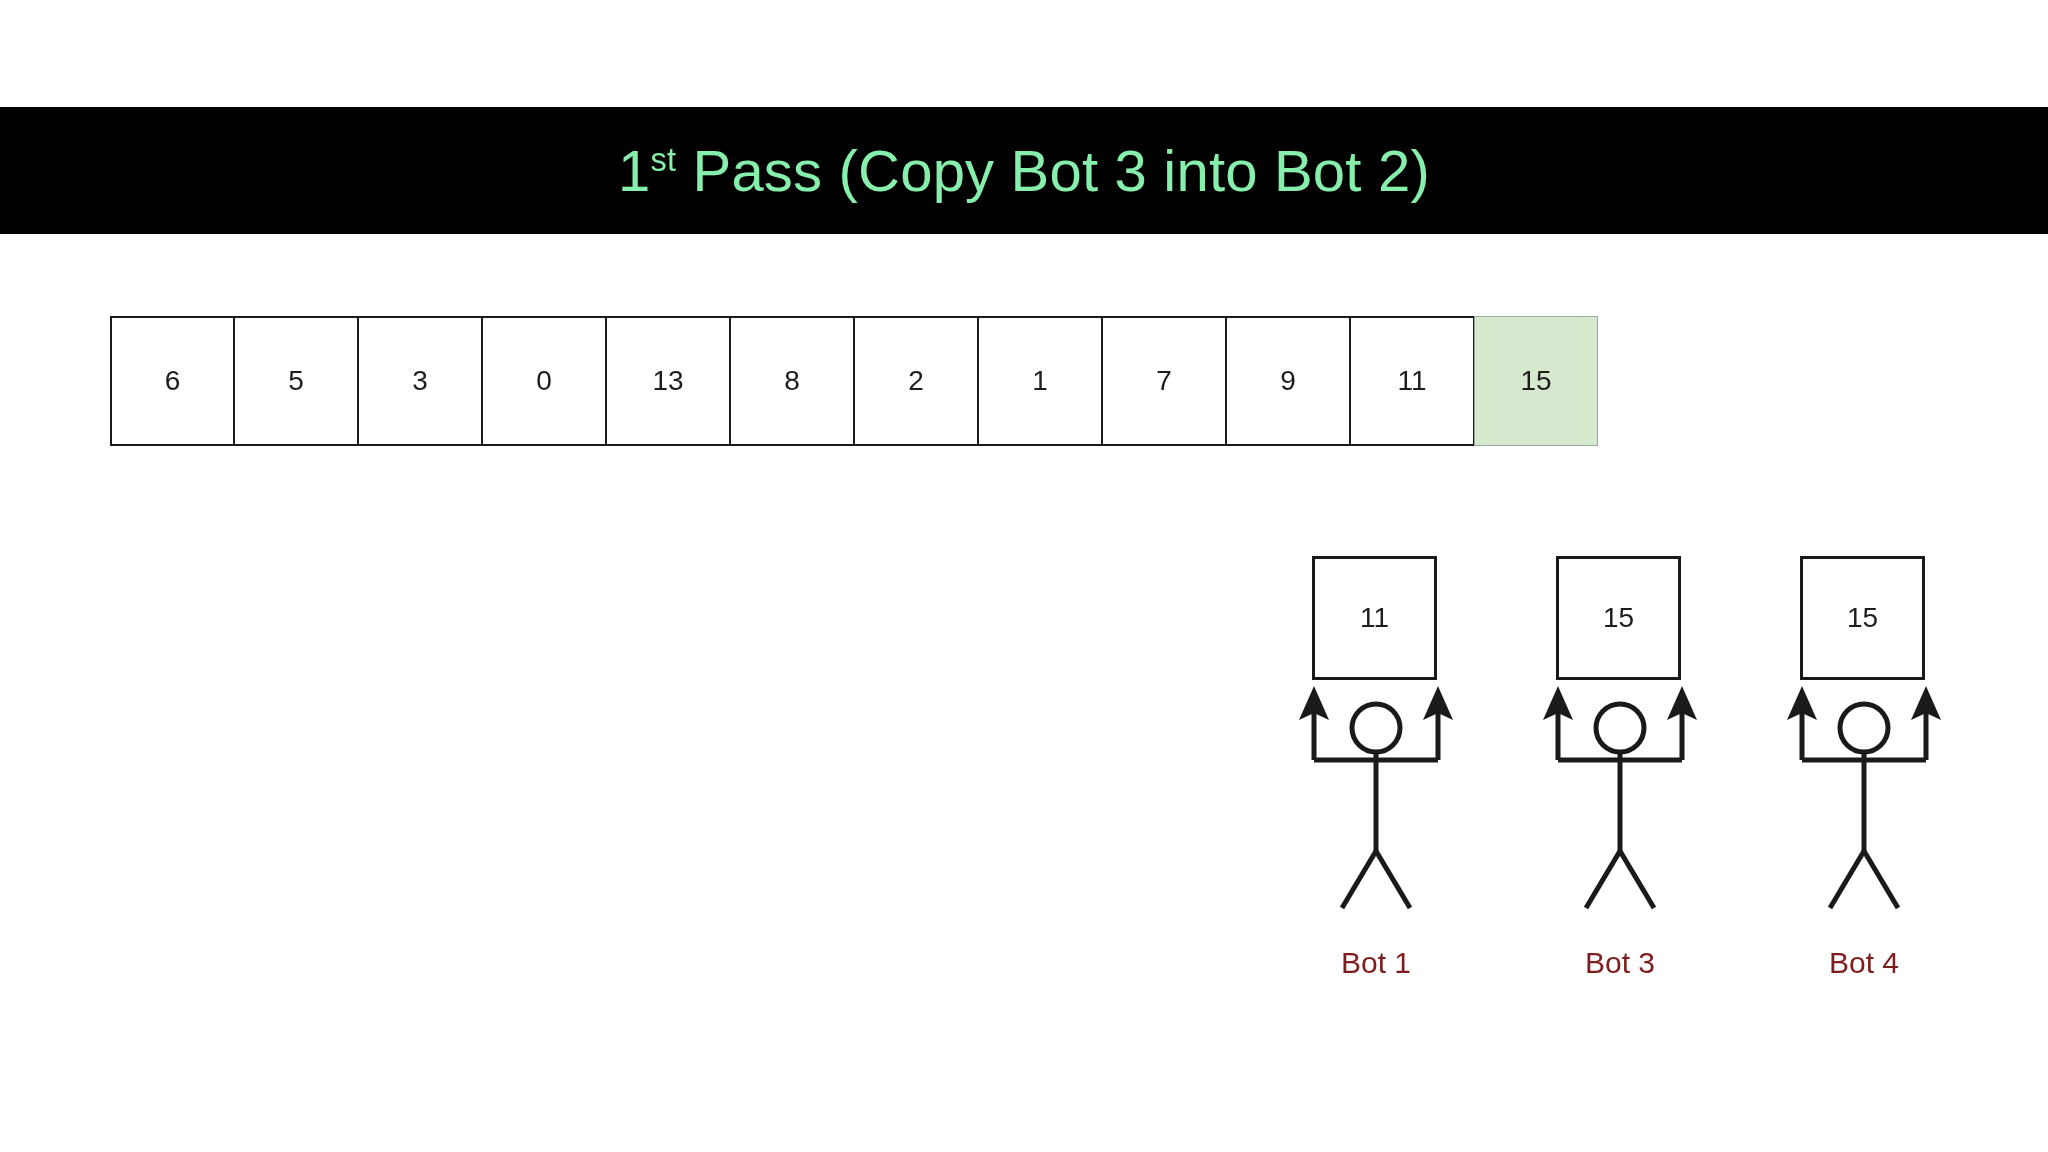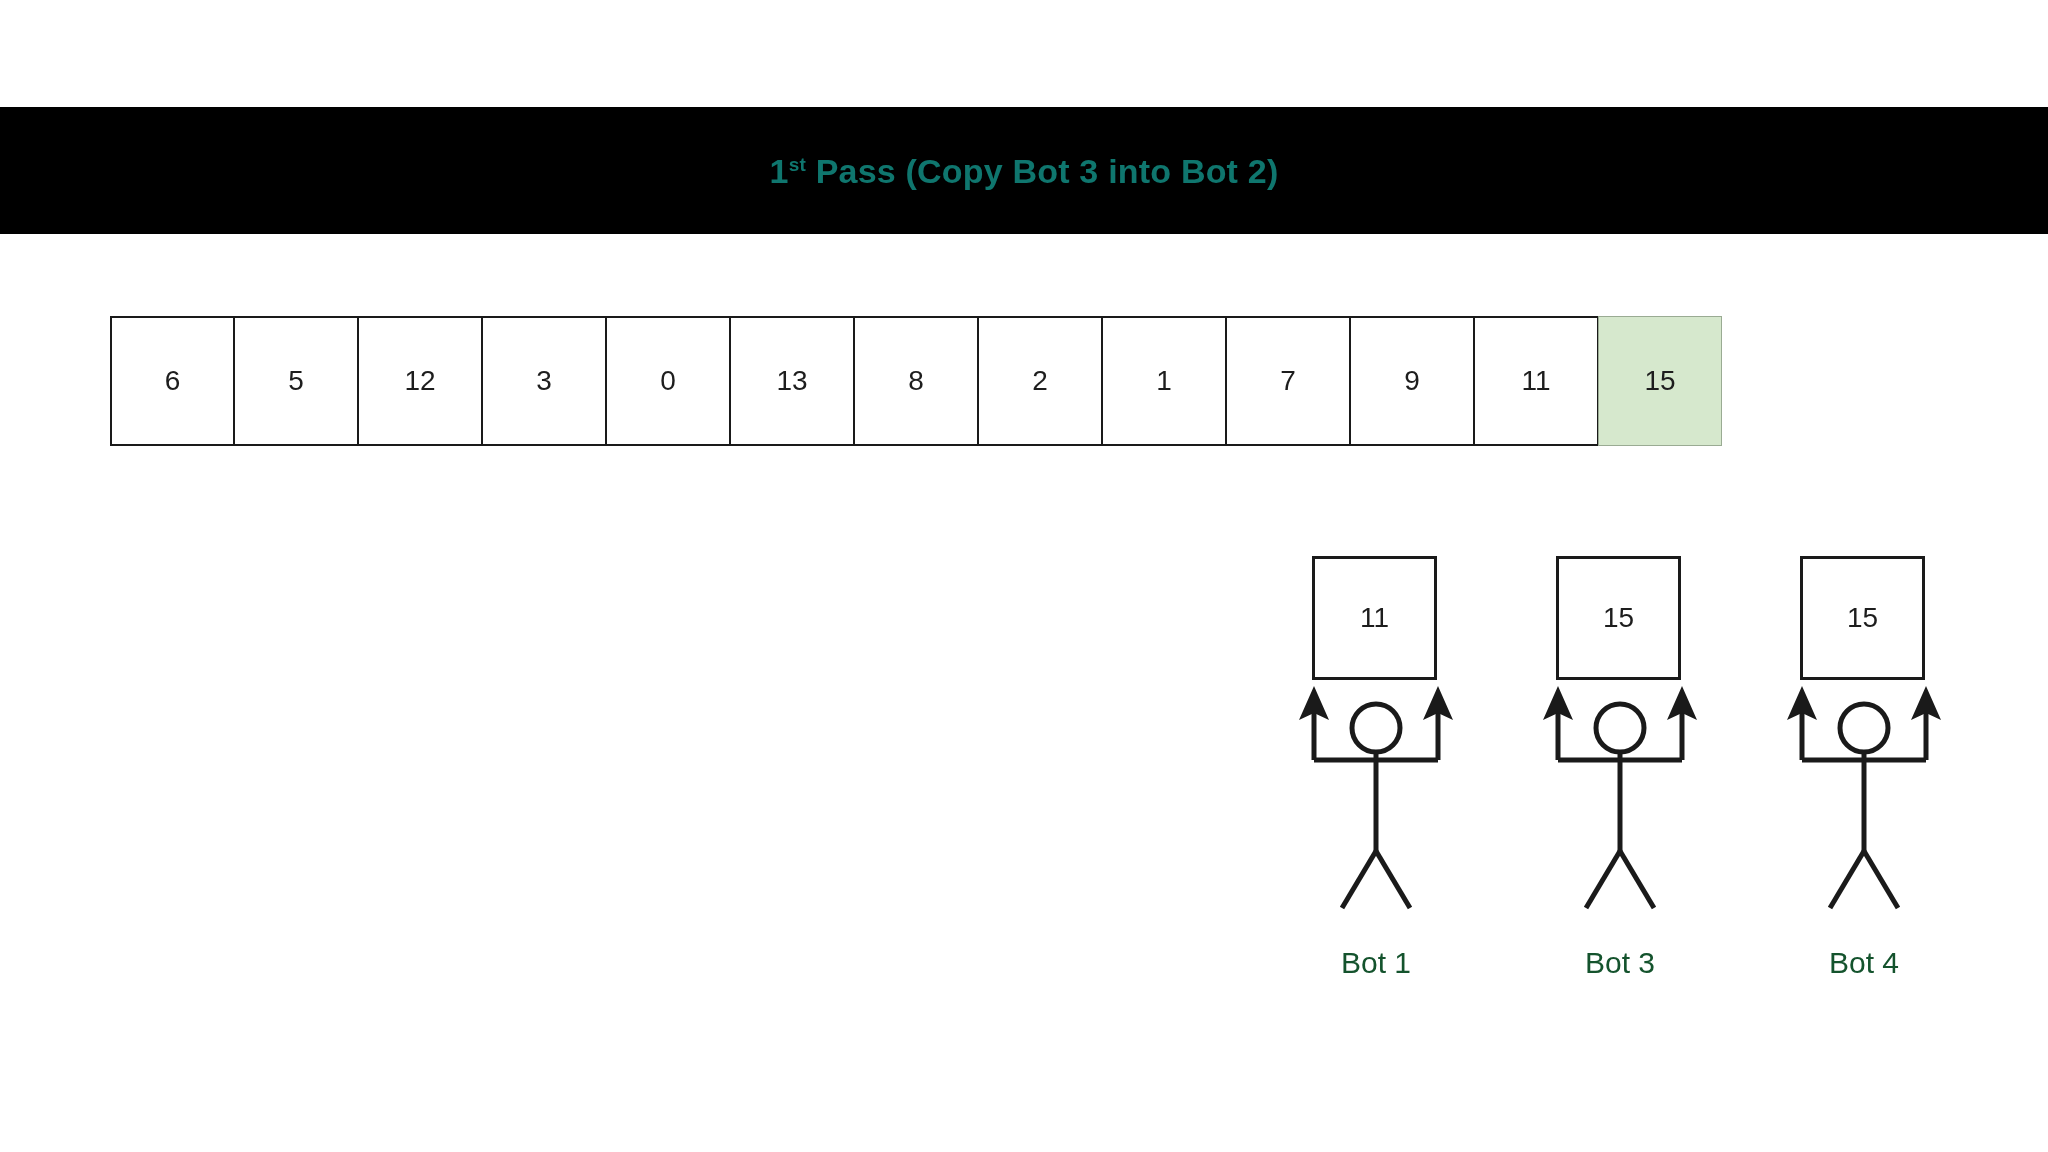--- a/index.html
+++ b/index.html
@@ -23,23 +23,23 @@
     left: 0;
     top: 107px;
     width: 2048px;
     height: 127px;
     background: #000000;
     display: flex;
     align-items: center;
     justify-content: center;
   }
   #title-text {
-    color: #0f766e;
-    font-size: 34px;
-    font-weight: 700;
+    color: #86efac;
+    font-size: 58px;
+    font-weight: 400;
     letter-spacing: 0.2px;
     line-height: 1;
     white-space: nowrap;
     font-family: "Liberation Sans", sans-serif;
   }
   #title-text sup {
     font-size: 0.56em;
     vertical-align: super;
     line-height: 0;
   }
@@ -118,40 +118,37 @@
     height: 245px;
   }
 
   .bot-label {
     position: absolute;
     left: 0;
     top: 390px;
     width: 220px;
     text-align: center;
     font-size: 30px;
-    color: #14532d;
+    color: #7f1d1d;
     font-family: "Liberation Sans", sans-serif;
   }
 </style>
 </head>
 <body>
 
 <div id="title-bar">
   <div id="title-text"><span>1</span><sup>st</sup><span> Pass (Copy Bot 3 into Bot 2)</span></div>
 </div>
 
 <div id="array-row">
     <div class="array-cell">
       <span>6</span>
     </div>
     <div class="array-cell">
       <span>5</span>
-    </div>
-    <div class="array-cell">
-      <span>12</span>
     </div>
     <div class="array-cell">
       <span>3</span>
     </div>
     <div class="array-cell">
       <span>0</span>
     </div>
     <div class="array-cell">
       <span>13</span>
     </div>

